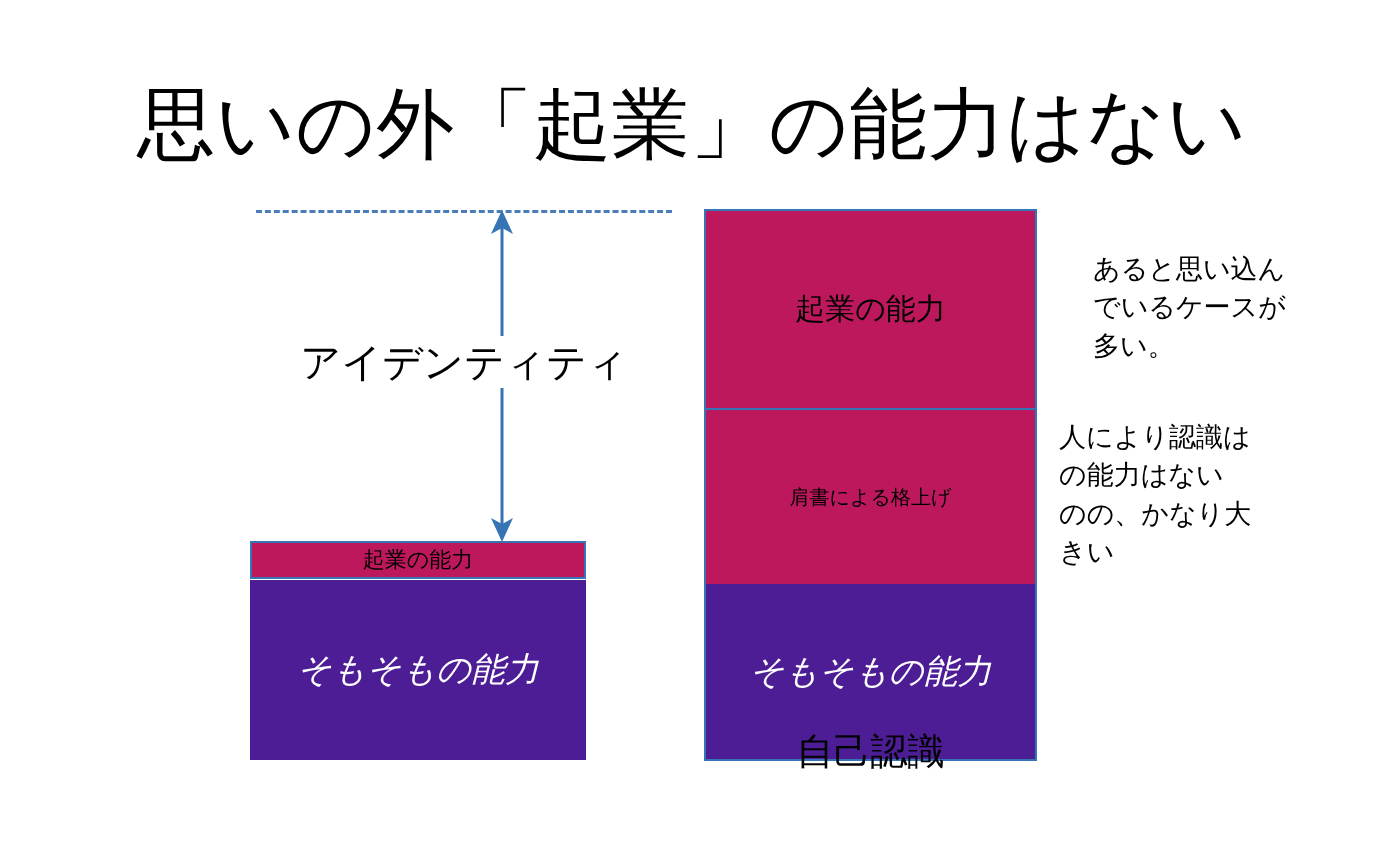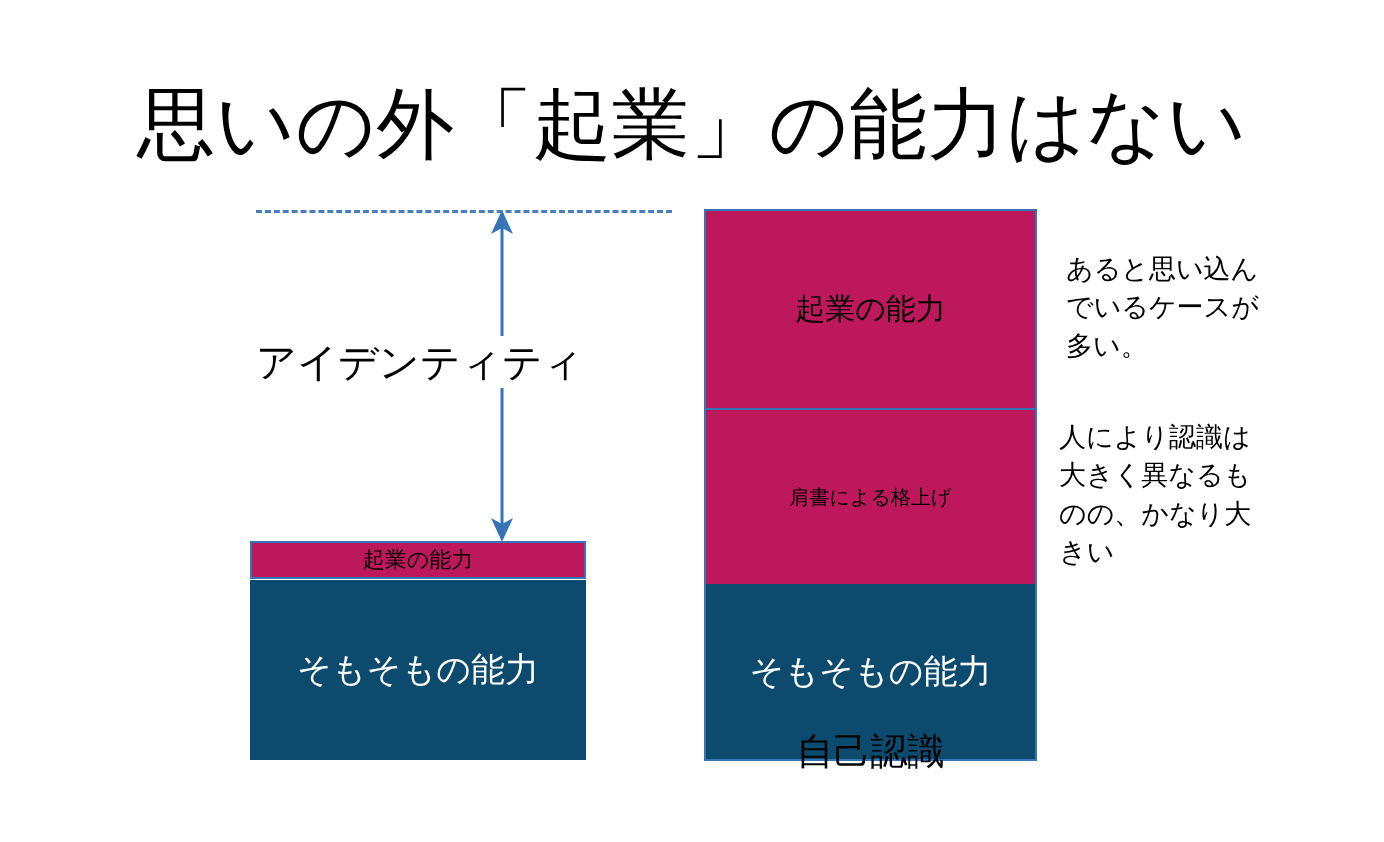--- a/index.html
+++ b/index.html
@@ -51,23 +51,24 @@
     align-items: center;
     justify-content: center;
     text-align: center;
   }
   .box-white {
     background: #be185d;
     border: 2px solid #3575B5;
     color: #000000;
   }
   .box-blue {
-    background: #0c4a6e;
+    background: #4c1d95;
     border: 0;
     color: #ffffff;
+    font-style: italic;
   }
 
   
   #left-ability-box {
     left: 250px;
     top: 541px;
     width: 336px;
     height: 38px;
     font-size: 22px;
   }
@@ -100,21 +101,21 @@
     left: 472px;
     top: 208px;
     width: 60px;
     height: 336px;
   }
   #identity-label {
     position: absolute;
     left: 256px;
     top: 336px;
     width: 416px;
-    text-align: left;
+    text-align: center;
     font-size: 40px;
     line-height: 1.1;
     color: #000000;
     background: #ffffff;
     padding: 4px 0;
     white-space: nowrap;
   }
 
   
   #right-outer {
@@ -159,21 +160,21 @@
 
   
   .annotation {
     position: absolute;
     font-size: 27px;
     line-height: 1.42;
     color: #000000;
     width: 230px;
     white-space: pre-line;
   }
-  #annotation-top { left: 1066px; top: 250px; }
+  #annotation-top { left: 1093px; top: 250px; }
   #annotation-bottom { left: 1059px; top: 418px; }
 </style>
 </head>
 <body>
 
 <div id="slide">
 
   <h1 id="slide-title">思いの外「起業」の能力はない</h1>
 
   <div id="potential-line"></div>
@@ -208,17 +209,17 @@
     <span>そもそもの能力</span>
   </div>
 
   <div class="col-label" id="right-column-label">自己認識</div>
 
   <div class="annotation" id="annotation-top">あると思い込ん
 でいるケースが
 多い。</div>
 
   <div class="annotation" id="annotation-bottom">人により認識は
-大きく異なるも
+の能力はない
 のの、かなり大
 きい</div>
 
 </div>
 
 </body></html>

